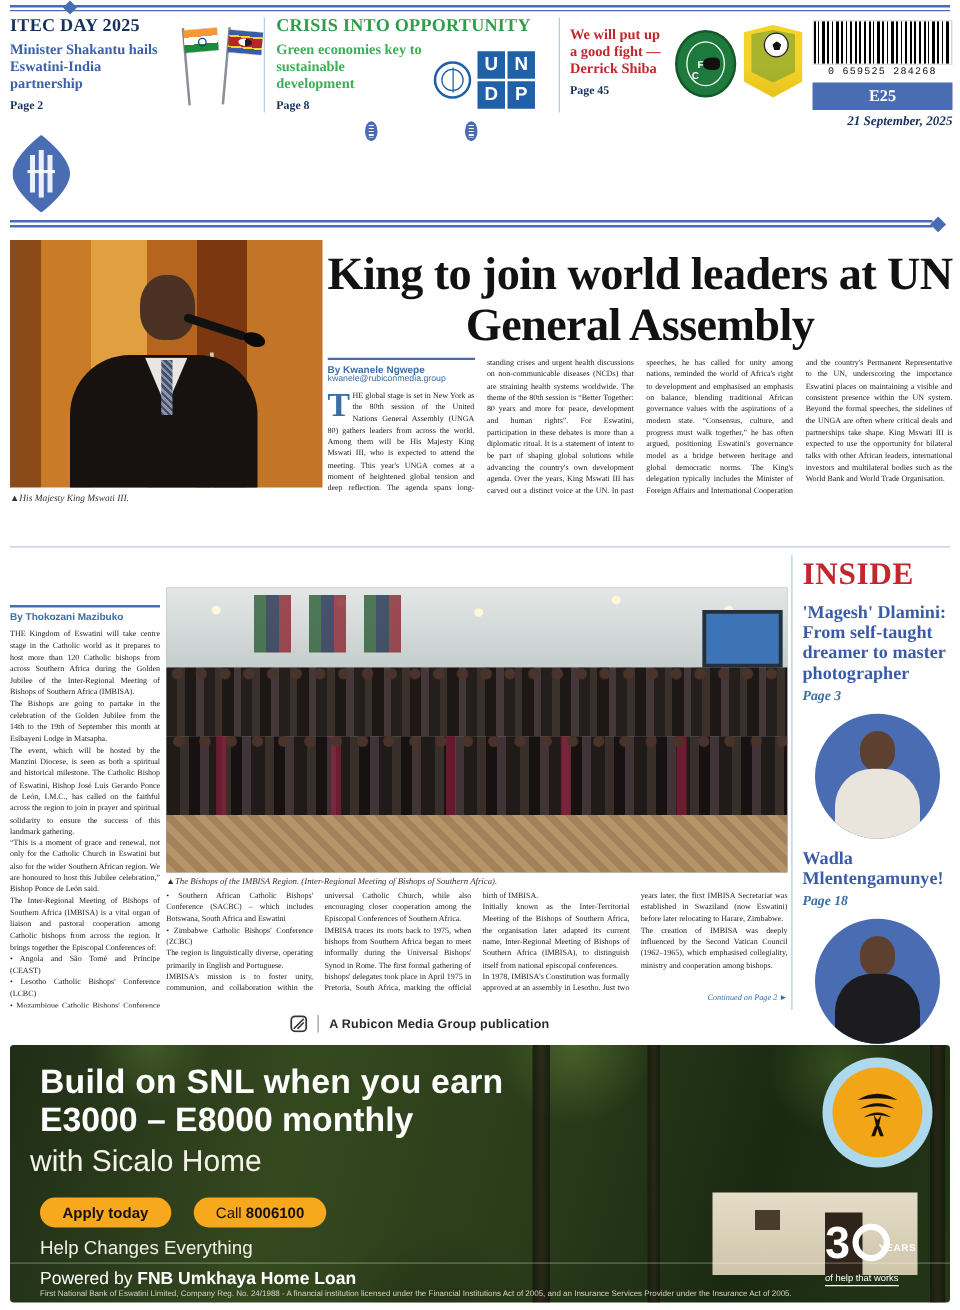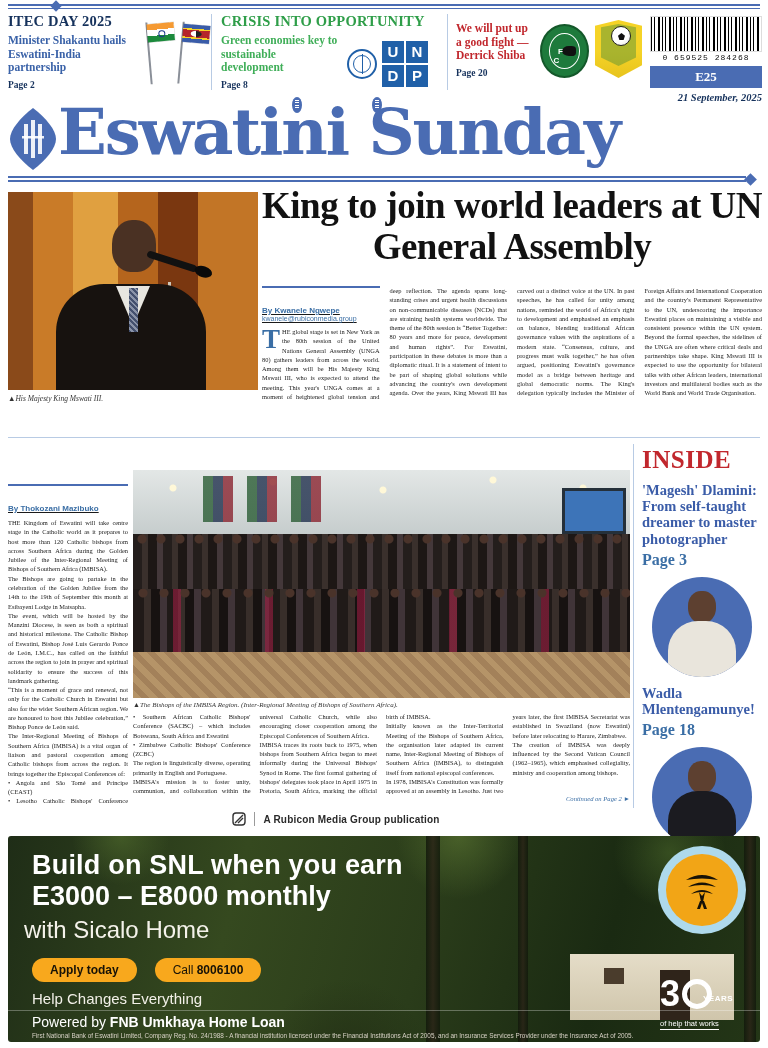--- a/index.html
+++ b/index.html
@@ -89,25 +89,25 @@
   .kp-shirt { position:absolute; left:108px; top:94px; width:34px; height:40px; background:#e8e6e0;
     clip-path:polygon(0 0,100% 0,50% 100%); }
   .kp-tie { position:absolute; left:121px; top:96px; width:9px; height:44px; background:
     repeating-linear-gradient(45deg,#44506e 0 2px,#8a93a8 2px 4px); }
   .kp-mic { position:absolute; left:138px; top:66px; width:52px; height:7px; background:#111;
     border-radius:4px; transform:rotate(18deg); }
   .kp-mic::after { content:""; position:absolute; right:-16px; top:-2px; width:18px; height:11px;
     background:#0a0a0a; border-radius:50%; }
   .photo-caption { font-style:italic; font-size:7.5px; color:#333; }
 
-  .lead-headline { left:262px; top:186px; width:500px; text-align:center; font-weight:700;
+  .lead-headline { left:262px; top:200px; width:500px; text-align:center; font-weight:700;
     font-size:37px; line-height:1.1; letter-spacing:-.5px; color:#121212; }
   .lead-columns { left:262px; top:286px; width:500px; height:146px; overflow:hidden;
     column-count:4; column-gap:10px; }
-  .byline-block { border-top:2.5px solid #4a6cb3; padding-top:18px; margin-bottom:5px;text-decoration:underline; }
+  .byline-block { border-top:2.5px solid #4a6cb3; padding-top:3px; margin-bottom:5px; }
   .byline-name { color:#3a6ea5; font-weight:700; font-size:8px; font-family:"Liberation Sans",sans-serif; }
   .byline-mail { color:#3a6ea5; font-size:7px; font-family:"Liberation Sans",sans-serif; word-break:break-all; }
   .body-text { font-size:6.4px; line-height:1.45; text-align:justify; color:#222; }
   .dropcap { float:left; font-weight:700; font-size:27px; line-height:.78; color:#3a6ea5; padding:2px 2px 0 0; }
 
   .sect-rule { left:8px; top:437px; width:752px; height:1px; background:#b8cbe4; }
 
   
   .bishops-headline { left:8px; top:443px; width:622px; font-weight:700; font-size:33px;
     letter-spacing:-.5px; color:#121212; line-height:1; }
@@ -141,21 +141,21 @@
   .bish-caption { left:133px; top:701px; width:497px; font-style:italic; font-size:7px; color:#333; }
   .bish-bottom { left:133px; top:712px; width:497px; height:92px; overflow:hidden;
     column-count:4; column-gap:9px; }
   .continued { left:508px; top:795px; width:122px; font-size:6.6px; font-style:italic; color:#3a6ea5; text-align:right; }
 
   
   .inside-div { left:633px; top:444px; width:1px; height:364px; background:#b8cbe4; }
   .inside { left:642px; top:446px; width:120px; }
   .inside-title { color:#c1272d; font-weight:700; font-size:25px; letter-spacing:.5px; }
   .inside-head { color:#3a5ca8; font-weight:700; font-size:14.5px; line-height:1.12; margin-top:8px; }
-  .inside-page { color:#3a6ea5; font-weight:700; font-size:16px; margin-top:4px; }
+  .inside-page { color:#3a6ea5; font-style:italic; font-weight:700; font-size:11px; margin-top:4px; }
   .inside-photo { width:100px; height:100px; border-radius:50%; background:#4a6cb3; margin:8px auto 0;
     position:relative; overflow:hidden; }
   .ip-head { position:absolute; left:36px; top:14px; width:28px; height:32px; background:#5d4030; border-radius:46%; }
   .ip-body { position:absolute; left:16px; top:44px; width:68px; height:60px; border-radius:30px 30px 0 0; }
   .ip-white { background:#e9e5dc; }
   .ip-black { background:#1b1b20; }
 
   
   .publisher { left:0; top:812px; width:672px; display:flex; align-items:center; justify-content:center; gap:8px; }
   .pub-sep { width:1px; height:14px; background:#9a9a9a; }
@@ -243,21 +243,21 @@
         </div>
       </div>
     </div>
   </div>
   <div class="abs vdiv" style="left:447px;top:14px;height:76px;"></div>
 
   <div class="abs" style="left:456px;top:14px;width:186px;">
     <div style="display:flex;gap:6px;align-items:flex-end;">
       <div style="width:86px;">
         <div class="promo-sub" style="color:#c1272d;">We will put up a good fight — Derrick Shiba</div>
-        <div class="promo-page" style="color:#16325c;">Page 20</div>
+        <div class="promo-page" style="color:#16325c;">Page 45</div>
       </div>
       <div class="badge1" style="margin-top:8px;">
         <div class="badge1-bird"></div>
         <div class="badge1-fc">F C</div>
       </div>
       <div class="badge2" style="margin-top:6px;">
         <div class="badge2-ball"></div>
       </div>
     </div>
   </div>
@@ -269,21 +269,20 @@
     <div class="issue-date">21 September, 2025</div>
   </div>
 
   <svg class="abs" style="left:10px;top:108px;" width="46" height="62" viewBox="0 0 46 62">
     <path class="shield" d="M23 0 C36 10 46 22 46 31 C46 40 36 52 23 62 C10 52 0 40 0 31 C0 22 10 10 23 0 Z"></path>
     <rect x="14" y="16" width="4" height="30" fill="#fff" opacity=".9"></rect>
     <rect x="21" y="12" width="4" height="38" fill="#fff" opacity=".9"></rect>
     <rect x="28" y="16" width="4" height="30" fill="#fff" opacity=".9"></rect>
     <rect x="12" y="28" width="22" height="2.5" fill="#fff" opacity=".9"></rect>
   </svg>
-  <div class="abs masthead-title">Eswatini Sunday</div>
   <div class="mini-shield" style="left:292px;top:97px;"></div>
   <div class="mini-shield" style="left:372px;top:97px;"></div>
   <div class="abs mast-rule"></div>
   <div class="abs mast-arrow"></div>
 
   <div class="abs king-photo">
     <div class="kp-stand"></div>
     <div class="kp-torso"></div>
     <div class="kp-head"></div>
     <div class="kp-shirt"></div>

